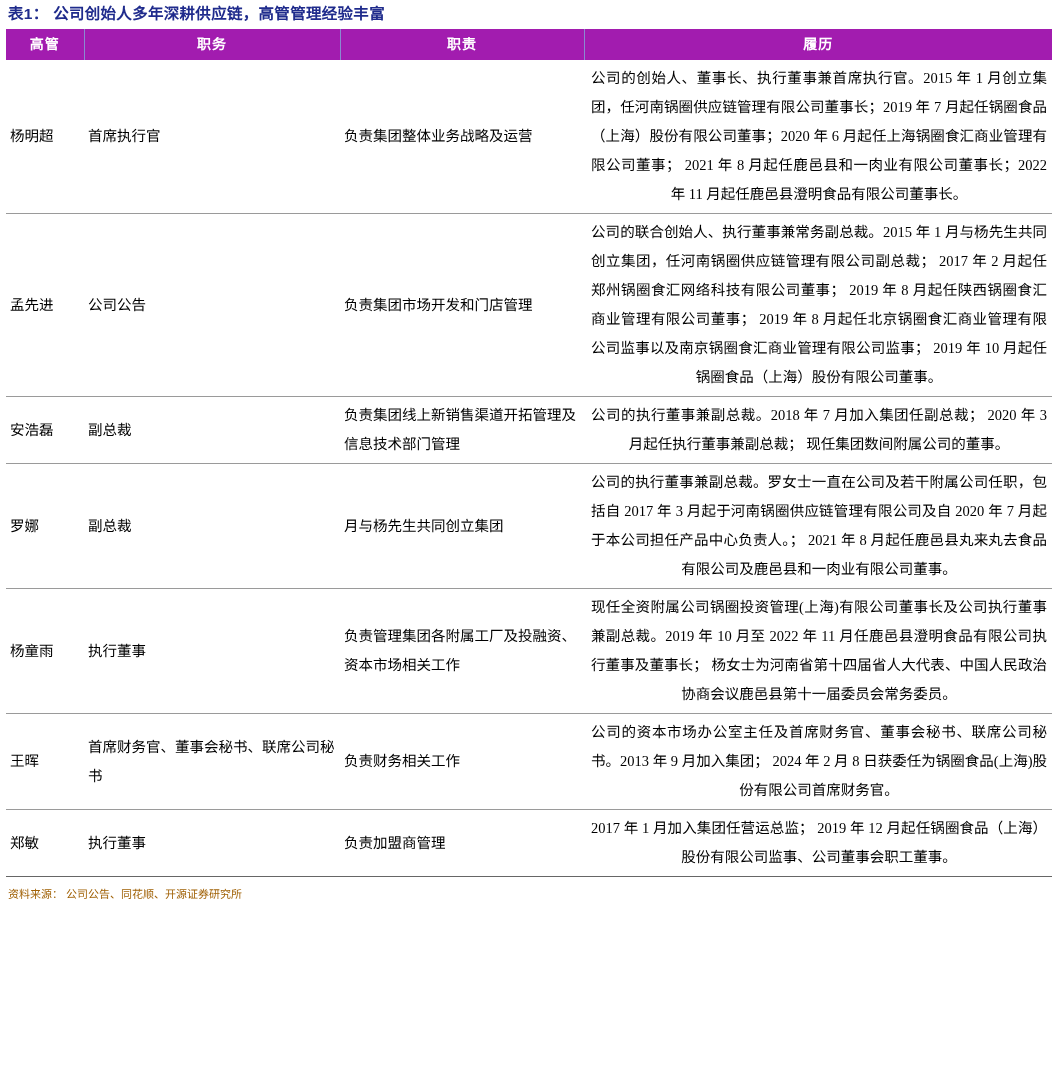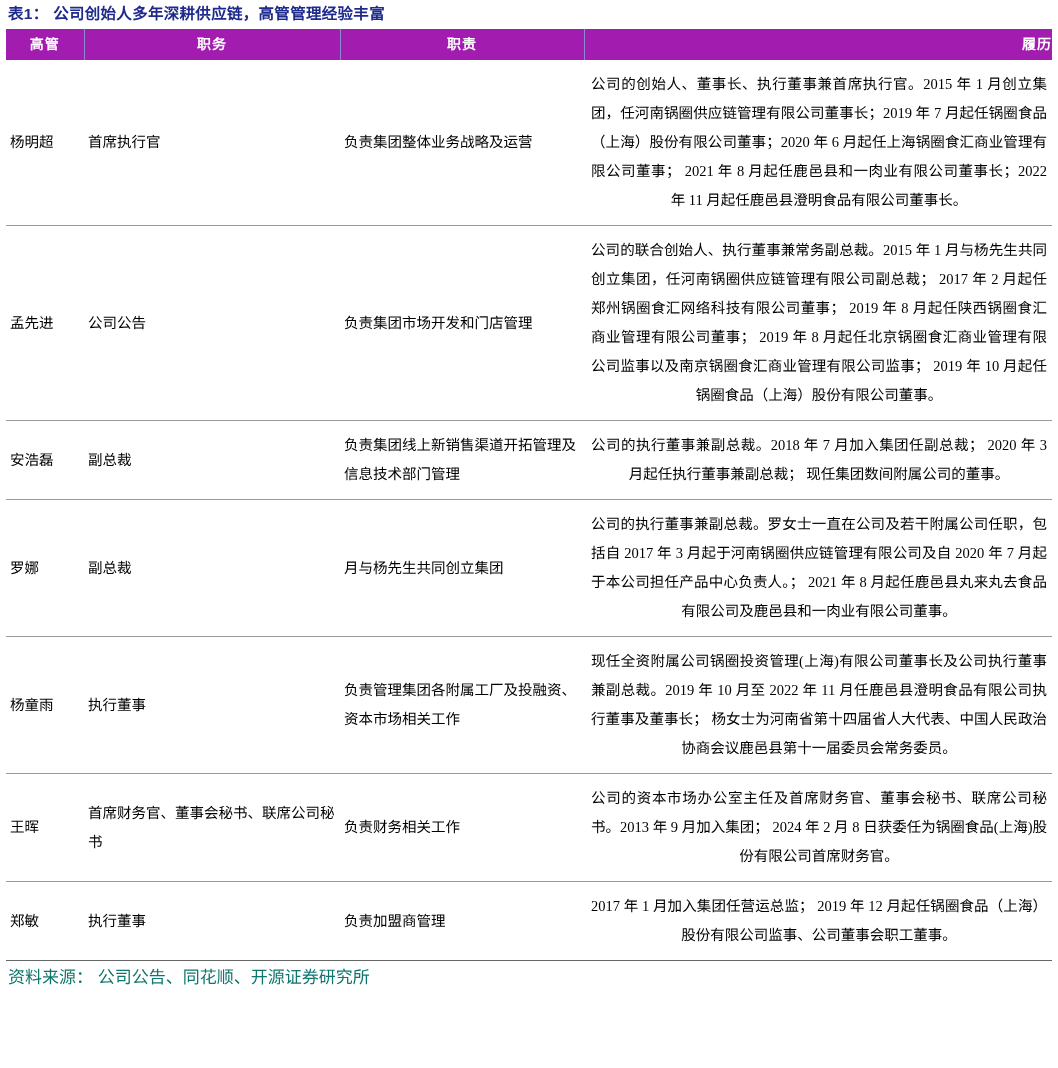--- a/index.html
+++ b/index.html
@@ -51,46 +51,45 @@
     height: 31px;
     line-height: 31px;
     padding: 0;
     text-align: center;
     vertical-align: middle;
     border-right: 1px solid #8a8ad0;
     letter-spacing: 1px;
   }
   thead th:last-child {
     border-right: none;
-    text-align: right;
   }
   tbody td {
     border-bottom: 1px solid #9a9a9a;
-    padding: 10px 4px;
+    padding: 4px 4px;
     font-size: 14.5px;
     line-height: 29px;
     vertical-align: middle;
   }
   tbody tr:last-child td {
     border-bottom: 1px solid #666666;
   }
   td.cell-name, td.cell-title, td.cell-duty {
     text-align: left;
   }
   td.cell-resume {
     text-align: justify;
     text-align-last: center;
     text-justify: inter-character;
     padding-left: 7px;
     padding-right: 5px;
   }
   .source-line {
     font-family: "Liberation Sans", "DejaVu Sans", sans-serif;
-    font-size: 17px;
-    color: #0f766e;
+    font-size: 11px;
+    color: #a16207;
     padding: 7px 0 0 2px;
     line-height: 20px;
     white-space: nowrap;
   }
 </style>
 </head>
 <body>
 
 <div class="page">
 

